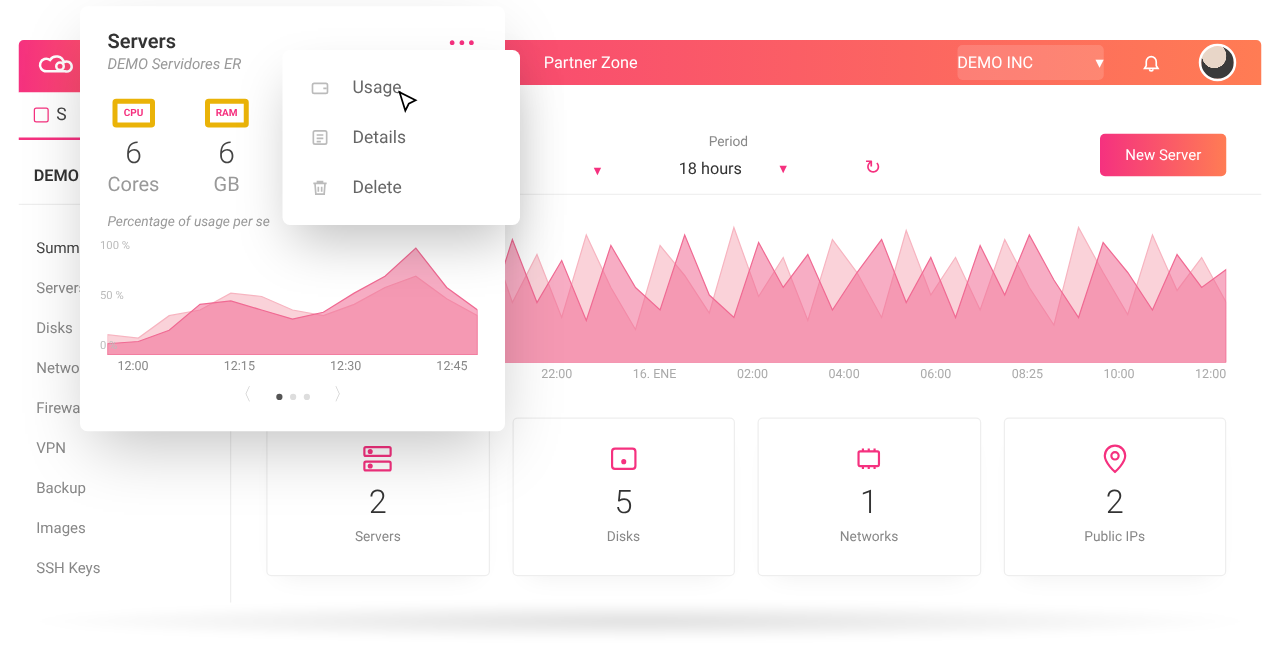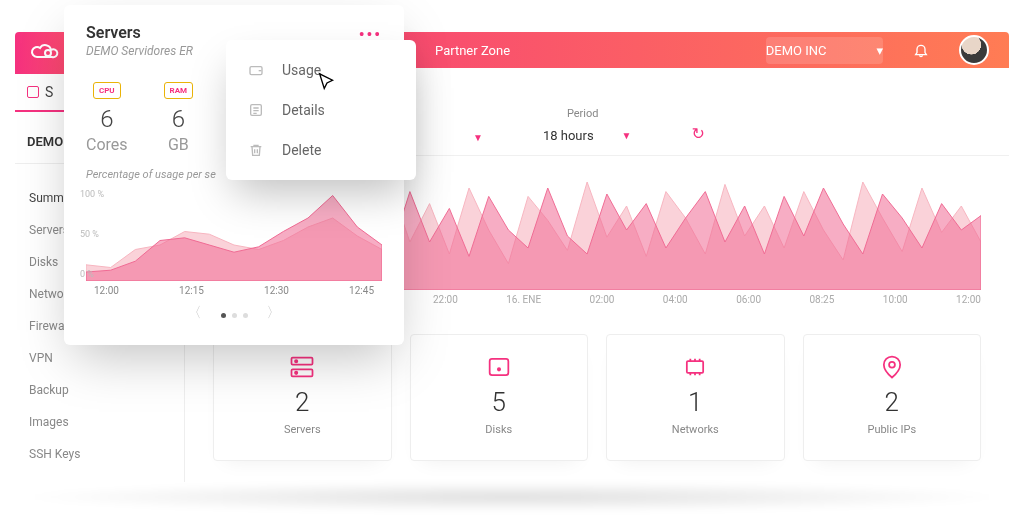--- a/index.html
+++ b/index.html
@@ -95,21 +95,21 @@
     background:#fff; border-radius:6px;
     box-shadow: 0 20px 50px -10px rgba(0,0,0,.25);
     padding: 18px 22px 12px;
   }
   .servers-panel h3 { font-size:16px; color:#333; font-weight:600; }
   .servers-panel .sub { font-size:12px; color:#999; font-style:italic; margin-top:2px; }
   .servers-panel .dots { position:absolute; right:22px; top:20px; color:#f5317f; letter-spacing:2px; cursor:pointer; font-weight:bold; }
   .servers-panel .specs { display:flex; gap:36px; margin-top:20px; }
   .servers-panel .spec { text-align:center; }
   .servers-panel .spec .chip {
-    display:inline-block; padding:3px 5px; border:1px solid #eab308; border-radius:3px;
+    display:inline-block; padding:3px 5px; border:4px solid #eab308; border-radius:3px;
     color:#f5317f; font-size:8px; font-weight:700; margin-bottom:6px;
   }
   .servers-panel .spec .v { font-size:24px; color:#444; font-weight:300; }
   .servers-panel .spec .u { font-size:16px; color:#999; margin-top:2px; }
   .servers-panel .note { font-size:11px; color:#999; font-style:italic; margin-top:14px; }
   .servers-panel .mini-chart { margin-top:10px; position:relative; }
   .servers-panel .ylab { position:absolute; left:-6px; font-size:9px; color:#bbb; }
   .servers-panel svg.area { width:100%; height:90px; }
   .servers-panel .mini-x { display:flex; justify-content:space-between; font-size:10px; color:#888; padding:4px 8px 0; }
   .servers-panel .pager { display:flex; justify-content:center; align-items:center; gap:16px; margin-top:8px; color:#ccc; font-size:14px; }
@@ -199,20 +199,21 @@
         </span>
     </div>
     <div class="field">
       <label>Period</label>
       <span class="val">
         <span>18 hours</span>
         <span class="caret-down">▼</span>
       </span>
     </div>
     <span class="refresh">↻</span>
+    <button class="new-server-btn">New Server</button>
   </div>
 
   <div class="big-chart">
     <svg id="big-svg" viewBox="0 0 800 120" preserveAspectRatio="none">
         <path d="M0 120 L0.0 54.0 L20.5 96.0 L41.0 12.0 L61.5 78.0 L82.1 36.0 L102.6 84.0 L123.1 24.0 L143.6 48.0 L164.1 90.0 L184.6 14.4 L205.1 72.0 L225.6 33.6 L246.2 84.0 L266.7 18.0 L287.2 60.0 L307.7 93.6 L328.2 26.4 L348.7 50.4 L369.2 80.4 L389.7 12.0 L410.3 67.2 L430.8 36.0 L451.3 86.4 L471.8 21.6 L492.3 48.0 L512.8 84.0 L533.3 14.4 L553.8 66.0 L574.4 36.0 L594.9 78.0 L615.4 21.6 L635.9 60.0 L656.4 90.0 L676.9 12.0 L697.4 48.0 L717.9 81.6 L738.5 18.0 L759.0 62.4 L779.5 36.0 L800.0 72.0 L800 120 Z" fill="rgba(247,180,192,.6)" stroke="#f7b4c0" stroke-width="1"></path>
         <path d="M0 120 L0.0 72.0 L20.5 48.0 L41.0 84.0 L61.5 30.0 L82.1 78.0 L102.6 24.0 L123.1 90.0 L143.6 36.0 L164.1 54.0 L184.6 84.0 L205.1 21.6 L225.6 72.0 L246.2 38.4 L266.7 86.4 L287.2 26.4 L307.7 60.0 L328.2 78.0 L348.7 18.0 L369.2 66.0 L389.7 84.0 L410.3 24.0 L430.8 60.0 L451.3 33.6 L471.8 78.0 L492.3 48.0 L512.8 21.6 L533.3 72.0 L553.8 36.0 L574.4 84.0 L594.9 26.4 L615.4 66.0 L635.9 18.0 L656.4 54.0 L676.9 84.0 L697.4 24.0 L717.9 48.0 L738.5 78.0 L759.0 33.6 L779.5 60.0 L800.0 45.6 L800 120 Z" fill="rgba(240,106,147,.55)" stroke="#f06a93" stroke-width="1"></path>
       </svg>
     <div class="xaxis" id="big-xaxis">
         <span>16:00</span>
         <span>18:00</span>

